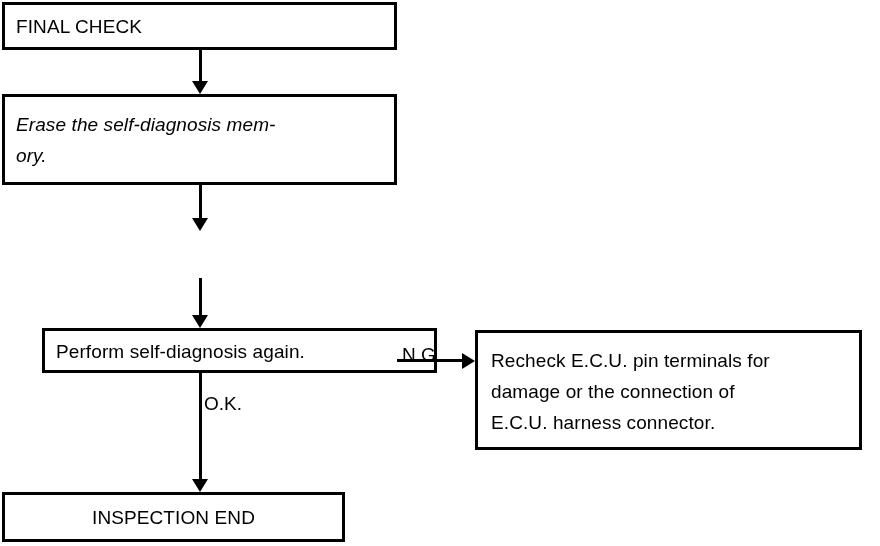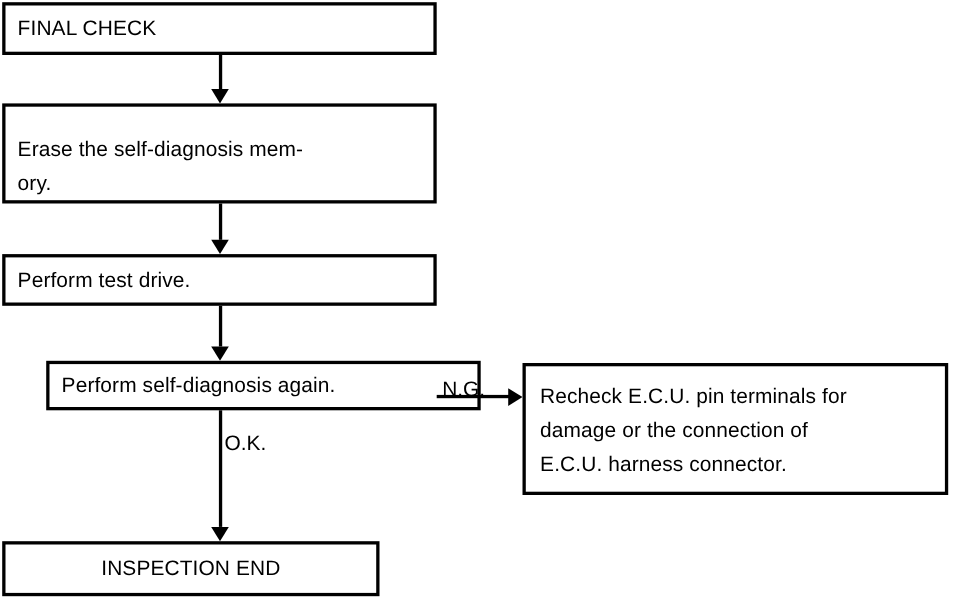--- a/index.html
+++ b/index.html
@@ -48,21 +48,21 @@
   #box-self-diag     { left: 2px;  top: 328px; width: 395px; height: 45px; margin-left: 40px; }
   #box-inspection-end{ left: 2px;  top: 492px; width: 343px; height: 50px; text-decoration: underline; }
   #box-recheck-ecu   { left: 475px; top: 330px; width: 387px; height: 120px; }
 
   #box-recheck-ecu .txt {
     top: 12px;
     transform: none;
     left: 13px;
     right: 8px;
   }
-  #box-erase-memory .txt { top: 24px; transform: none; }
+  #box-erase-memory .txt { top: 12px; transform: none; font-style: italic; }
 
   
   .vline {
     position: absolute;
     width: 3px;
     background: #000000;
   }
   .hline {
     position: absolute;
     height: 3px;
@@ -122,23 +122,20 @@
   <div class="arrow-down" id="conn1-arrow"></div>
 
   <div class="node" id="box-erase-memory">
     <div class="txt">Erase the self-diagnosis mem-
 ory.</div>
   </div>
 
   <div class="vline" id="conn2-line"></div>
   <div class="arrow-down" id="conn2-arrow"></div>
 
-  <div class="node" id="box-test-drive">
-    <div class="txt">Perform test drive.</div>
-  </div>
 
   <div class="vline" id="conn3-line"></div>
   <div class="arrow-down" id="conn3-arrow"></div>
 
   <div class="node" id="box-self-diag">
     <div class="txt">Perform self-diagnosis again.</div>
   </div>
 
   <div class="vline" id="conn4-line"></div>
   <div class="arrow-down" id="conn4-arrow"></div>

